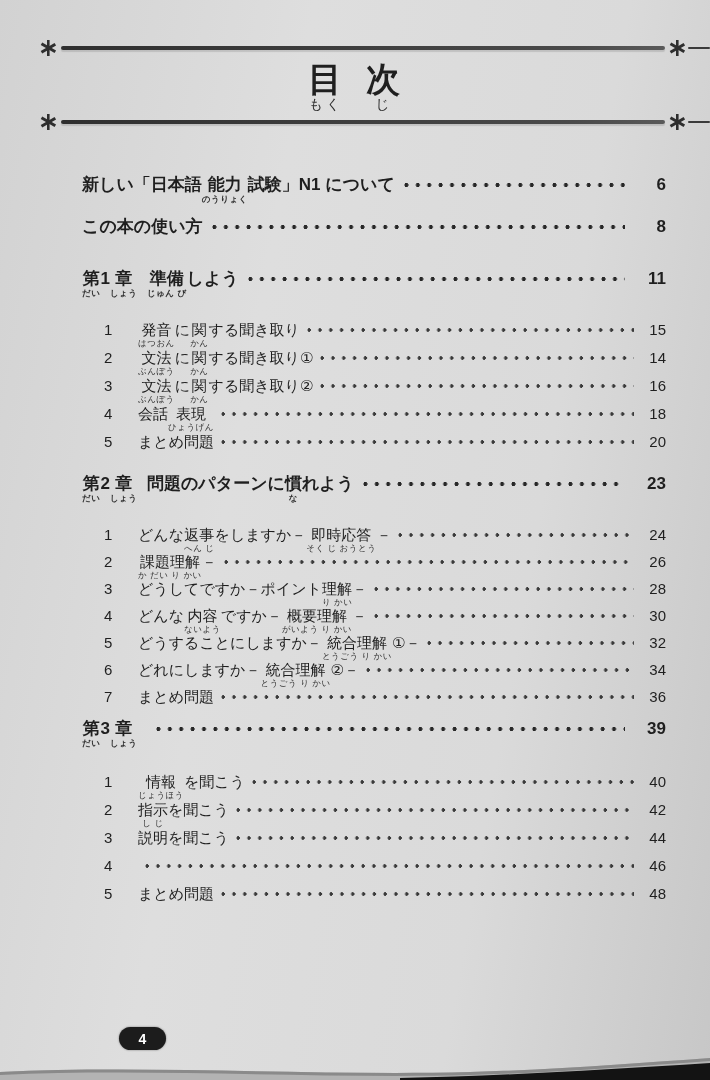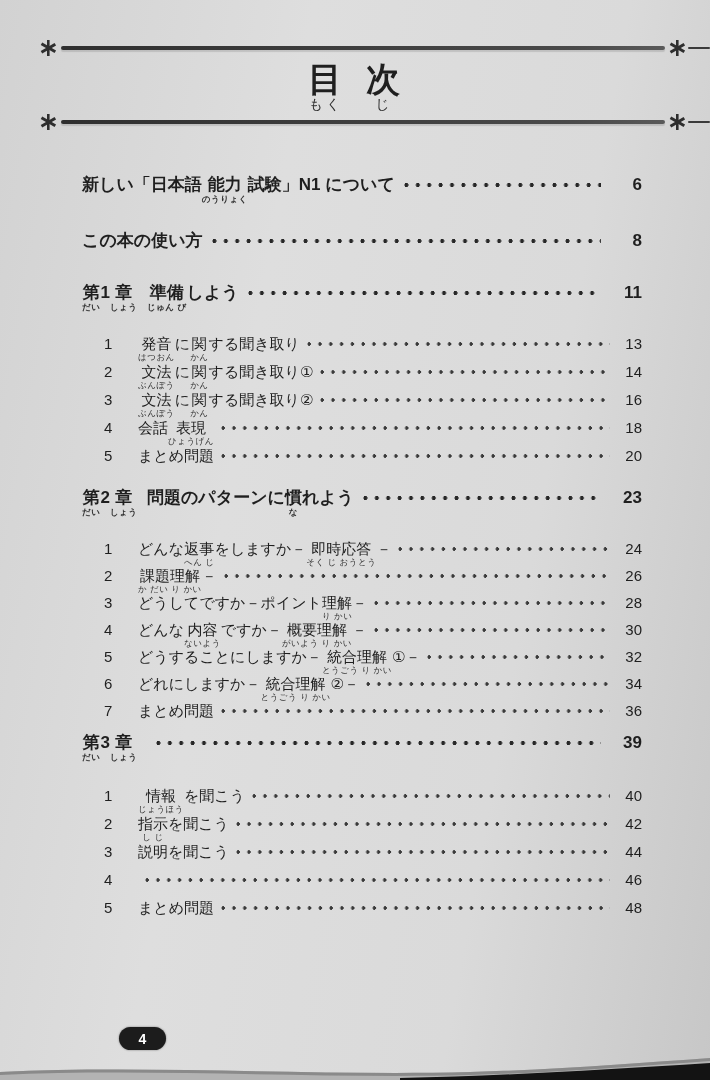--- a/index.html
+++ b/index.html
@@ -24,39 +24,39 @@
   
   .page-title-row{display:flex;justify-content:center;align-items:flex-start;height:56px;margin-top:2px}
   .page-title .seg{margin:0 11px}
   .page-title .seg-t{font-size:34px;font-weight:bold;line-height:42px;letter-spacing:2px}
   .page-title .seg-r{font-size:14px;line-height:10px;letter-spacing:3px}
   
   .seg{display:inline-flex;flex-direction:column;align-items:center;vertical-align:top}
   .seg-t{line-height:20px;white-space:pre}
   .seg-r{font-size:8.5px;line-height:9px;color:#2e2e2e;white-space:pre;margin-top:-1px;letter-spacing:0.5px}
   
-  .content{padding:0 68px 0 82px}
+  .content{padding:0 44px 0 82px}
   .toc-row{display:flex;align-items:flex-start}
   .leader{flex:1;height:20px;margin:0 6px 0 7px;
           background:radial-gradient(circle at 2.2px 10px,#3a3a3a 1.6px,rgba(0,0,0,0) 1.9px) repeat-x;
           background-size:10.8px 20px}
   
   .toc-heading{font-weight:bold;font-size:17px}
   .toc-heading .seg-t{line-height:22px;font-size:17px}
   .toc-heading .leader{height:22px;margin-left:9px;
           background:radial-gradient(circle at 2.4px 11px,#272727 1.85px,rgba(0,0,0,0) 2.1px) repeat-x;
           background-size:11.4px 22px}
   .toc-heading .page-num{line-height:22px;font-size:17px;font-weight:bold;min-width:30px;text-align:right;margin-left:5px}
   
   .toc-item{font-size:15px;padding-left:22px;height:28px}
   .item-num{flex:0 0 34px;line-height:20px;font-size:15px}
   .page-num{line-height:20px;font-size:15px;min-width:26px;text-align:right}
   
   .front-entry-1{margin-top:44px}
-  .front-entry-2{margin-top:26px}
+  .front-entry-2{margin-top:12px}
   .chapter-head-1{margin-top:30px}
   .chapter-head-2{margin-top:13px}
   .chapter-head-3{margin-top:4px}
   .items-block{margin-top:22px}
   .items-block.ch2 .toc-item{height:27px}
   .items-block.ch3{margin-top:24px}
   
   .page-badge{position:absolute;left:119px;top:1027px;width:47px;height:23px;border-radius:12px;
               background:#1c1c1c;color:#fff;display:flex;align-items:center;justify-content:center;
               font-size:14px;font-weight:bold;box-shadow:0 0 2px rgba(0,0,0,0.5)}
@@ -147,21 +147,21 @@
             <span class="seg-t">に</span>
             <span class="seg-r"></span>
           </span><span class="seg">
             <span class="seg-t">関</span>
             <span class="seg-r">かん</span>
           </span><span class="seg">
             <span class="seg-t">する聞き取り</span>
             <span class="seg-r"></span>
           </span></span>
       <span class="leader"></span>
-      <span class="page-num">13</span>
+      <span class="page-num">15</span>
     </div>
     <div class="toc-row toc-item">
       <span class="item-num">2</span>
       <span><span class="seg">
             <span class="seg-t">文法</span>
             <span class="seg-r">ぶんぽう</span>
           </span><span class="seg">
             <span class="seg-t">に</span>
             <span class="seg-r"></span>
           </span><span class="seg">

